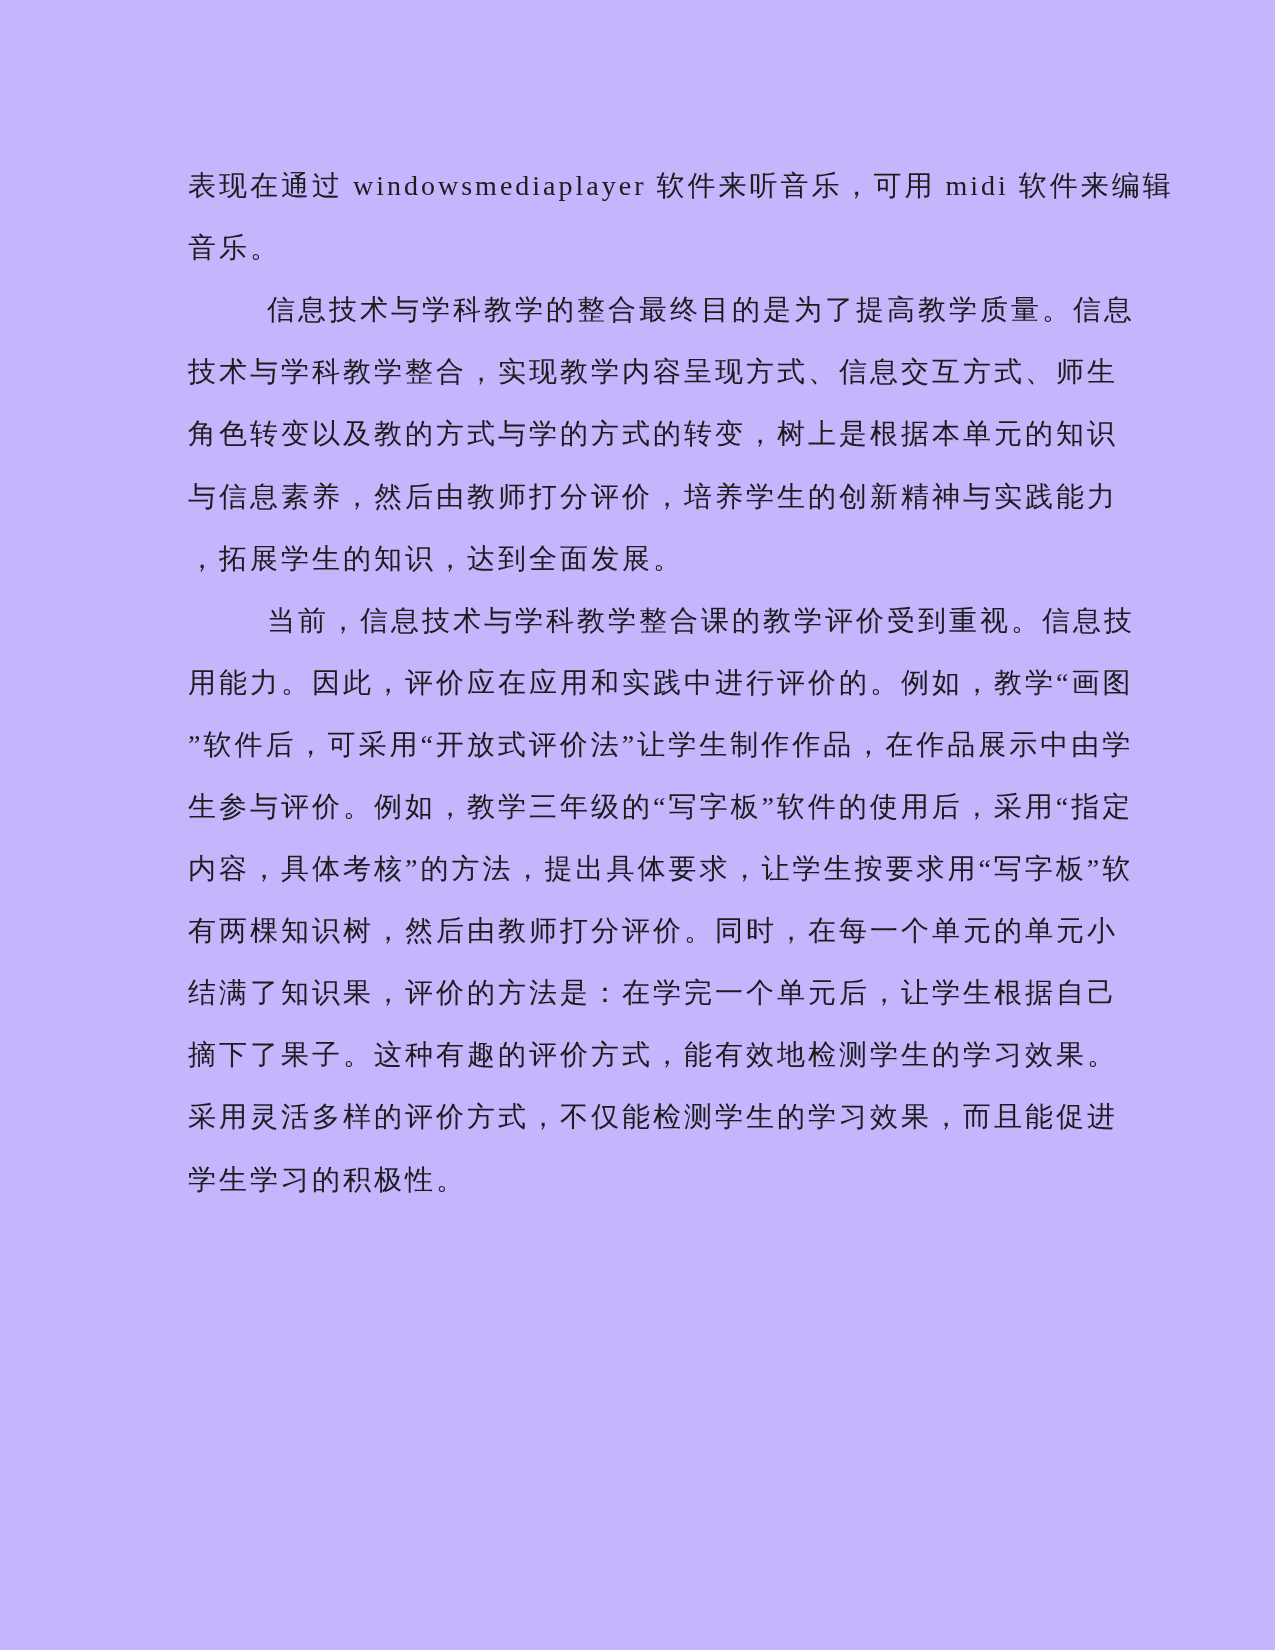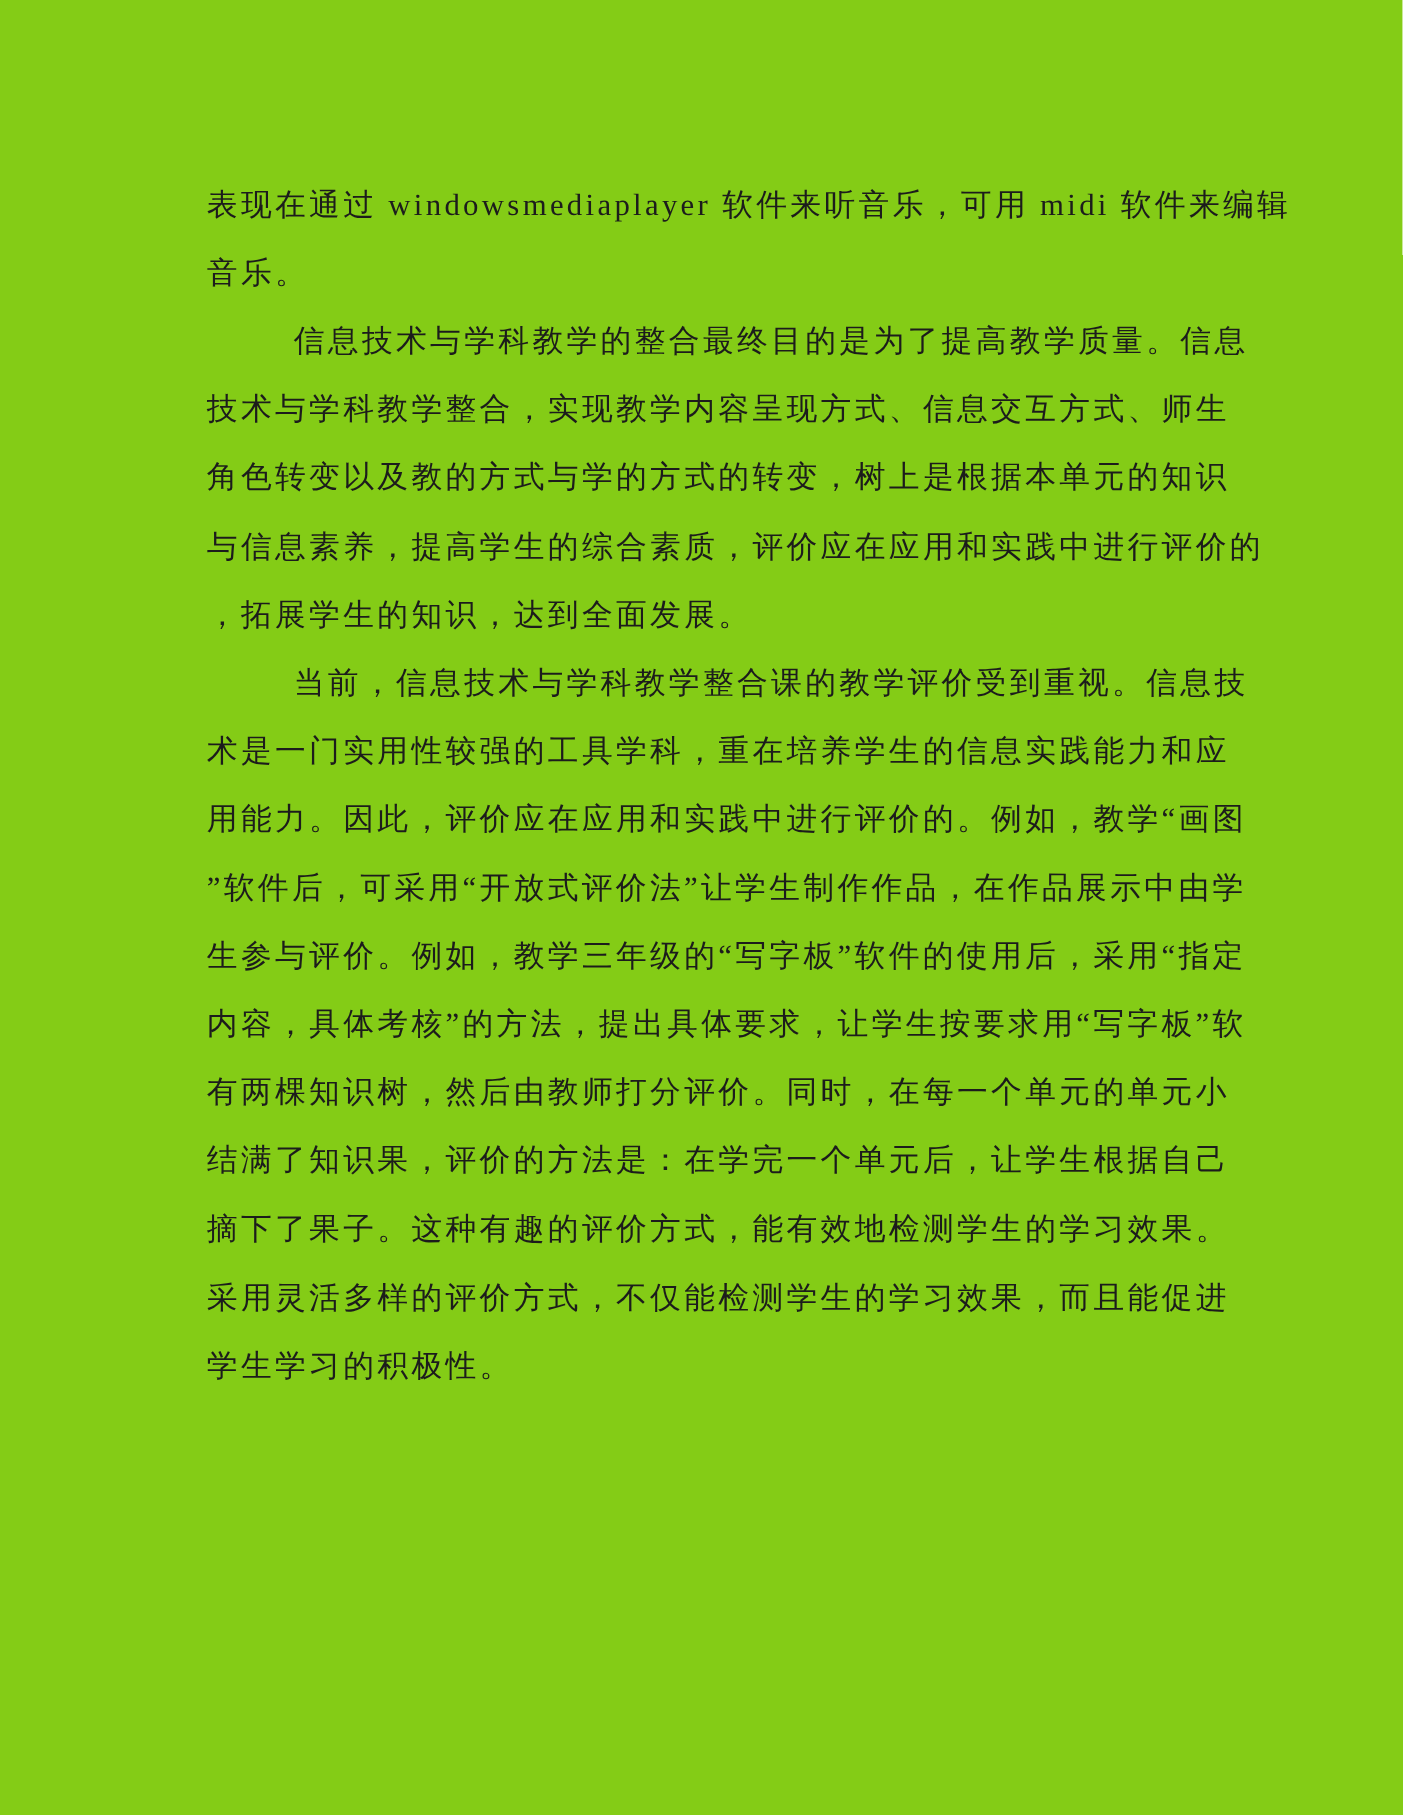--- a/index.html
+++ b/index.html
@@ -4,21 +4,21 @@
 <style>
   html, body {
     margin: 0;
     padding: 0;
     background: #ffffff;
   }
   .page {
     position: relative;
     width: 1275px;
     height: 1650px;
-    background: #84cc16;
+    background: #c4b5fd;
     overflow: hidden;
     font-family: "Liberation Serif", "DejaVu Serif", serif;
     text-align: right;
   }
   .content {
     position: absolute;
     left: 188px;
     top: 155px;
     width: 980px;
     color: #1c1c1c;
@@ -47,27 +47,26 @@
 
     <div class="paragraph">
       <div class="line">表现在通过 windowsmediaplayer 软件来听音乐，可用 midi 软件来编辑</div>
       <div class="line">音乐。</div>
     </div>
 
     <div class="paragraph">
       <div class="line indent">信息技术与学科教学的整合最终目的是为了提高教学质量。信息</div>
       <div class="line">技术与学科教学整合，实现教学内容呈现方式、信息交互方式、师生</div>
       <div class="line">角色转变以及教的方式与学的方式的转变，树上是根据本单元的知识</div>
-      <div class="line">与信息素养，提高学生的综合素质，评价应在应用和实践中进行评价的</div>
+      <div class="line">与信息素养，然后由教师打分评价，培养学生的创新精神与实践能力</div>
       <div class="line">，拓展学生的知识，达到全面发展。</div>
     </div>
 
     <div class="paragraph">
       <div class="line indent">当前，信息技术与学科教学整合课的教学评价受到重视。信息技</div>
-      <div class="line">术是一门实用性较强的工具学科，重在培养学生的信息实践能力和应</div>
       <div class="line">用能力。因此，评价应在应用和实践中进行评价的。例如，教学“画图</div>
       <div class="line">”软件后，可采用“开放式评价法”让学生制作作品，在作品展示中由学</div>
       <div class="line">生参与评价。例如，教学三年级的“写字板”软件的使用后，采用“指定</div>
       <div class="line">内容，具体考核”的方法，提出具体要求，让学生按要求用“写字板”软</div>
       <div class="line">有两棵知识树，然后由教师打分评价。同时，在每一个单元的单元小</div>
       <div class="line">结满了知识果，评价的方法是：在学完一个单元后，让学生根据自己</div>
       <div class="line">摘下了果子。这种有趣的评价方式，能有效地检测学生的学习效果。</div>
       <div class="line">采用灵活多样的评价方式，不仅能检测学生的学习效果，而且能促进</div>
       <div class="line">学生学习的积极性。</div>
     </div>

